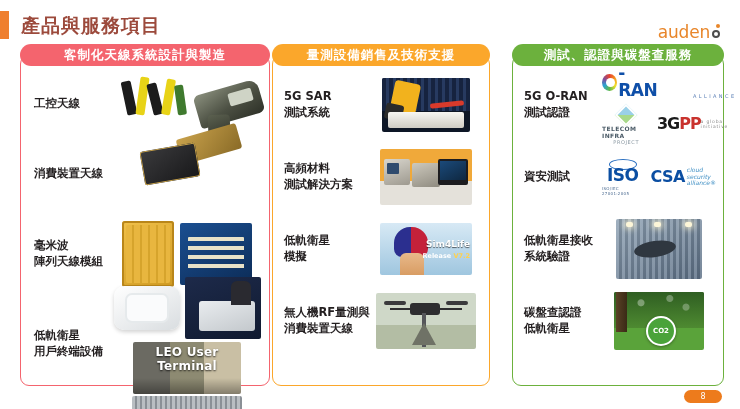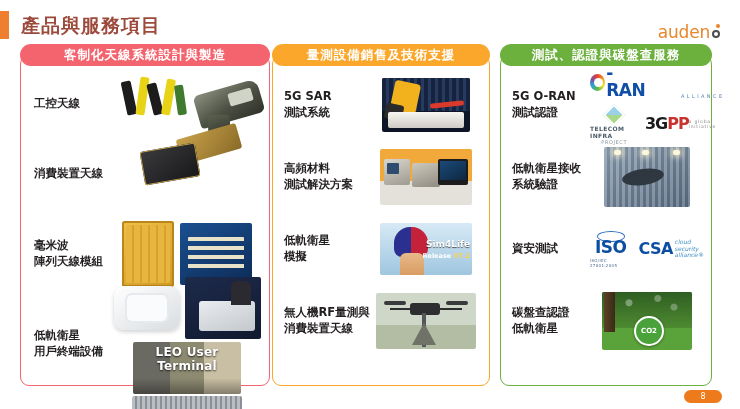--- a/index.html
+++ b/index.html
@@ -38,21 +38,21 @@
     border:1.6px solid #ccc;border-radius:9px;background:#fff;z-index:1;
   }
   .card-inner{position:absolute;left:0;top:11px;right:0;bottom:0;z-index:2;padding-top:14px;box-sizing:border-box;}
 
   .c1{left:20px;width:250px;height:342px;}
   .c1 .card-head{background:#F4646E;}
   .c1 .card-body{border-color:#F4646E;}
   .c2{left:272px;width:218px;height:342px;}
   .c2 .card-head{background:#FBA72B;}
   .c2 .card-body{border-color:#FBA72B;}
-  .c3{left:500px;width:212px;height:342px;}
+  .c3{left:512px;width:212px;height:342px;}
   .c3 .card-head{background:#6CB13D;}
   .c3 .card-body{border-color:#6CB13D;}
 
   
   .row{display:flex;align-items:center;box-sizing:border-box;}
   .row-label{
     font-size:11.5px;color:#231f20;font-weight:bold;line-height:1.35;
     white-space:pre-line;flex:0 0 auto;
   }
   .row-media{flex:1 1 auto;display:flex;align-items:center;justify-content:center;position:relative;}
@@ -429,52 +429,52 @@
               <span style="width:8px"></span>
               <div class="gpp">
                 <span class="gpp-w"><span>3G</span><span class="r">PP</span></span>
                 <span class="gpp-s">a global initiative</span>
               </div>
             </div>
           </div>
         </div>
 
         <div class="row">
-          <div class="row-label">低軌衛星接收
-系統驗證</div>
-          <div class="row-media">
-            <span class="chamber ph">
-              <span class="chamber-lamp" style="left:10px;"></span>
-              <span class="chamber-lamp" style="left:38px;"></span>
-              <span class="chamber-lamp" style="right:10px;"></span>
-              <span class="chamber-dish"></span>
-            </span>
-          </div>
-        </div>
-
-        <div class="row">
           <div class="row-label">資安測試</div>
           <div class="row-media">
             <div class="iso">
               <span class="iso-ring"></span>
               <span class="iso-w">ISO</span>
               <span class="iso-s">ISO/IEC 27001:2005</span>
             </div>
             <div class="csa">
               <span class="csa-w">CSA</span>
               <span class="csa-sub">
                 <span>cloud</span><br>
                 <span>security</span><br>
                 <span>alliance®</span>
               </span>
             </div>
           </div>
         </div>
 
         <div class="row">
+          <div class="row-label">低軌衛星接收
+系統驗證</div>
+          <div class="row-media">
+            <span class="chamber ph">
+              <span class="chamber-lamp" style="left:10px;"></span>
+              <span class="chamber-lamp" style="left:38px;"></span>
+              <span class="chamber-lamp" style="right:10px;"></span>
+              <span class="chamber-dish"></span>
+            </span>
+          </div>
+        </div>
+
+        <div class="row">
           <div class="row-label">碳盤查認證
 低軌衛星</div>
           <div class="row-media">
             <span class="forest ph">
               <span class="forest-trunk"></span>
               <span class="co2-badge">CO2</span>
             </span>
           </div>
         </div>
 

